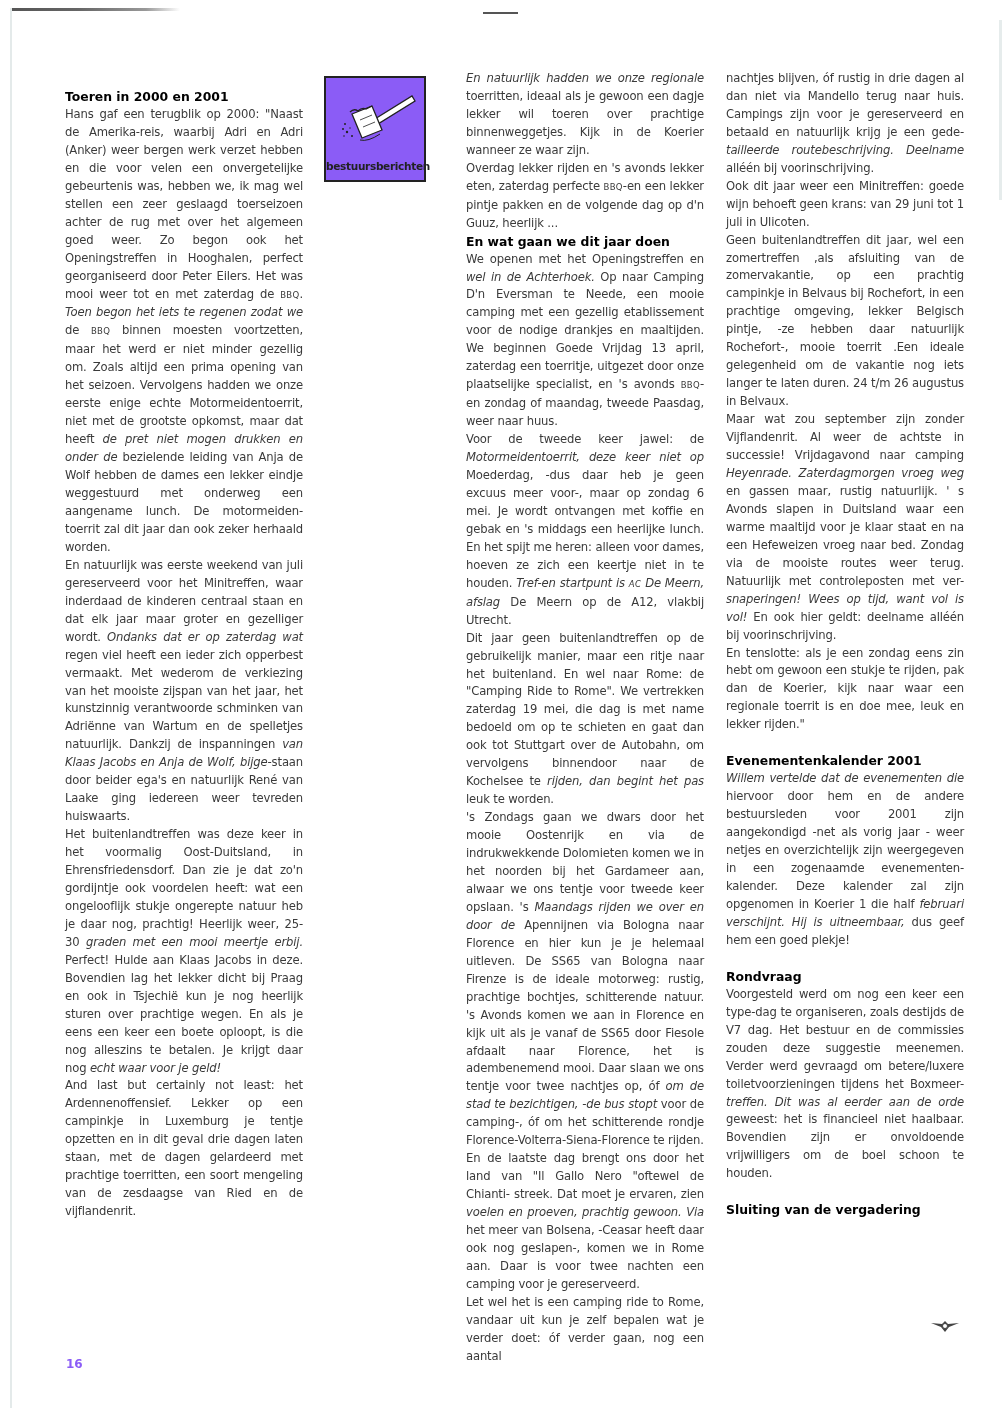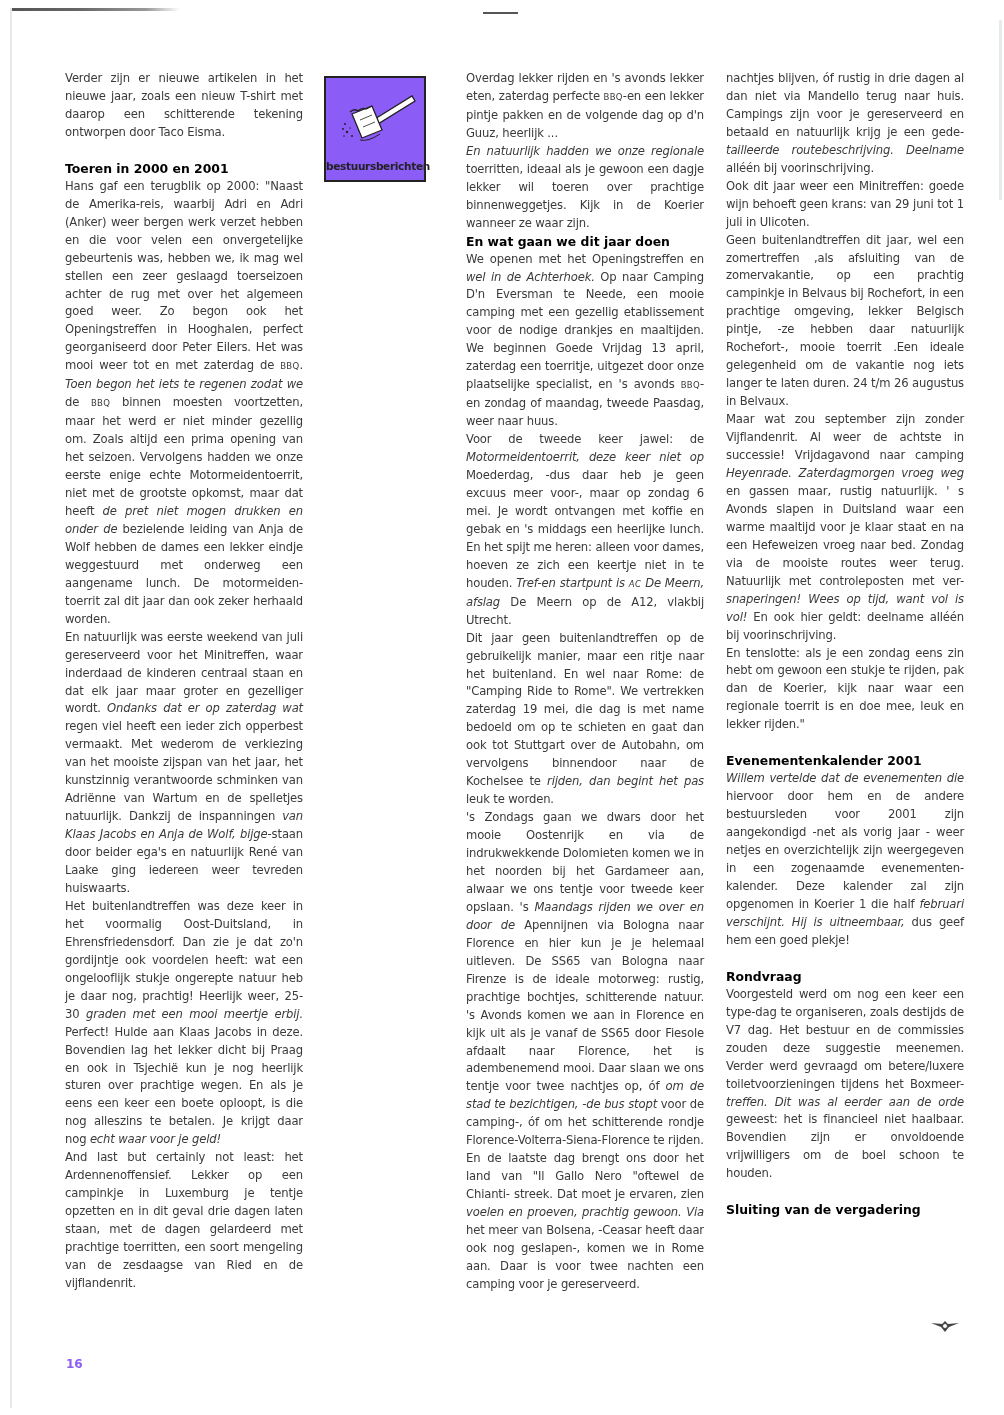--- a/index.html
+++ b/index.html
@@ -33,21 +33,20 @@
 </style>
 </head>
 <body>
 
 <div class="scan-edge-top"></div>
 <div class="scan-edge-left"></div>
 <div class="scan-edge-right"></div>
 <div class="top-mark2"></div>
 
 <div class="col col1">
-  <p>Verder zijn er nieuwe artikelen in het nieuwe jaar, zoals een nieuw T-shirt met daarop een schitterende tekening ontworpen door Taco Eisma.</p>
   <div class="gap"></div>
   <h2>Toeren in 2000 en 2001</h2>
   <p><span>Hans gaf een terugblik op 2000: "Naast de Amerika-reis, waarbij Adri en Adri (Anker) weer bergen werk verzet hebben en die voor velen een onvergetelijke gebeurtenis was, hebben we, ik mag wel stellen een zeer geslaagd toerseizoen achter de rug met over het algemeen goed weer. Zo begon ook het Openingstreffen in Hooghalen, perfect georganiseerd door Peter Eilers. Het was mooi weer tot en met zaterdag de </span><span class="sc">BBQ</span><span>. </span><span class="it">Toen begon het iets te regenen zodat we</span><span> de </span><span class="sc">BBQ</span><span> binnen moesten voortzetten, maar het werd er niet minder gezellig om. Zoals altijd een prima opening van het seizoen. Vervolgens hadden we onze eerste enige echte Motormeidentoerrit, niet met de grootste opkomst, maar dat heeft </span><span class="it">de pret niet mogen drukken en onder de</span><span> bezielende leiding van Anja de Wolf hebben de dames een lekker eindje weggestuurd met onderweg een aangename lunch. De motormeiden-toerrit zal dit jaar dan ook zeker herhaald worden.</span></p>
   <p><span>En natuurlijk was eerste weekend van juli gereserveerd voor het Minitreffen, waar inderdaad de kinderen centraal staan en dat elk jaar maar groter en gezelliger wordt. </span><span class="it">Ondanks dat er op zaterdag wat</span><span> regen viel heeft een ieder zich opperbest vermaakt. Met wederom de verkiezing van het mooiste zijspan van het jaar, het kunstzinnig verantwoorde schminken van Adriënne van Wartum en de spelletjes natuurlijk. Dankzij de inspanningen </span><span class="it">van Klaas Jacobs en Anja de Wolf, bijge-</span><span>staan door beider ega's en natuurlijk René van Laake ging iedereen weer tevreden huiswaarts.</span></p>
   <p><span>Het buitenlandtreffen was deze keer in het voormalig Oost-Duitsland, in Ehrensfriedensdorf. Dan zie je dat zo'n gordijntje ook voordelen heeft: wat een ongelooflijk stukje ongerepte natuur heb je daar nog, prachtig! Heerlijk weer, 25-30 </span><span class="it">graden met een mooi meertje erbij.</span><span> Perfect! Hulde aan Klaas Jacobs in deze. Bovendien lag het lekker dicht bij Praag en ook in Tsjechië kun je nog heerlijk sturen over prachtige wegen. En als je eens een keer een boete oploopt, is die nog alleszins te betalen. Je krijgt daar nog </span><span class="it">echt waar voor je geld!</span></p>
   <p>And last but certainly not least: het Ardennenoffensief. Lekker op een campinkje in Luxemburg je tentje opzetten en in dit geval drie dagen laten staan, met de dagen gelardeerd met prachtige toerritten, een soort mengeling van de zesdaagse van Ried en de vijflandenrit.</p>
 </div>
 
 <div class="logo-box">
   <svg width="88" height="70" viewBox="0 0 88 70">
@@ -64,28 +63,29 @@
         <circle cx="15" cy="48" r="1.2"></circle>
       <circle cx="20" cy="52" r="1"></circle>
         <circle cx="12" cy="52" r="0.8"></circle>
         <circle cx="18" cy="44" r="0.7"></circle>
     </g>
   </svg>
   <div class="logo-caption">bestuursberichten</div>
 </div>
 
 <div class="col col2">
+  <p><span class="it">En natuurlijk hadden we onze regionale</span><span> toerritten, ideaal als je gewoon een dagje lekker wil toeren over prachtige binnenweggetjes. Kijk in de Koerier wanneer ze waar zijn.</span></p>
   <p><span>Overdag lekker rijden en 's avonds lekker eten, zaterdag perfecte </span><span class="sc">BBQ</span><span>-en een lekker pintje pakken en de volgende dag op d'n Guuz, heerlijk ...</span></p>
-  <p><span class="it">En natuurlijk hadden we onze regionale</span><span> toerritten, ideaal als je gewoon een dagje lekker wil toeren over prachtige binnenweggetjes. Kijk in de Koerier wanneer ze waar zijn.</span></p>
   <h2>En wat gaan we dit jaar doen</h2>
   <p><span>We openen met het Openingstreffen en </span><span class="it">wel in de Achterhoek.</span><span> Op naar Camping D'n Eversman te Neede, een mooie camping met een gezellig etablissement voor de nodige drankjes en maaltijden. We beginnen Goede Vrijdag 13 april, zaterdag een toerritje, uitgezet door onze plaatselijke specialist, en 's avonds </span><span class="sc">BBQ</span><span>-en zondag of maandag, tweede Paasdag, weer naar huus.</span></p>
   <p><span>Voor de tweede keer jawel: de </span><span class="it">Motormeidentoerrit, deze keer niet op</span><span> Moederdag, -dus daar heb je geen excuus meer voor-, maar op zondag 6 mei. Je wordt ontvangen met koffie en gebak en 's middags een heerlijke lunch. En het spijt me heren: alleen voor dames, hoeven ze zich een keertje niet in te houden. </span><span class="it">Tref-en startpunt is </span><span class="sc it">AC</span><span class="it"> De Meern, afslag</span><span> De Meern op de A12, vlakbij Utrecht.</span></p>
   <p><span>Dit jaar geen buitenlandtreffen op de gebruikelijk manier, maar een ritje naar het buitenland. En wel naar Rome: de "Camping Ride to Rome". We vertrekken zaterdag 19 mei, die dag is met name bedoeld om op te schieten en gaat dan ook tot Stuttgart over de Autobahn, om vervolgens binnendoor naar de Kochelsee te </span><span class="it">rijden, dan begint het pas</span><span> leuk te worden.</span></p>
   <p><span>'s Zondags gaan we dwars door het mooie Oostenrijk en via de indrukwekkende Dolomieten komen we in het noorden bij het Gardameer aan, alwaar we ons tentje voor tweede keer opslaan. 's </span><span class="it">Maandags rijden we over en door de</span><span> Apennijnen via Bologna naar Florence en hier kun je je helemaal uitleven. De SS65 van Bologna naar Firenze is de ideale motorweg: rustig, prachtige bochtjes, schitterende natuur. 's Avonds komen we aan in Florence en kijk uit als je vanaf de SS65 door Fiesole afdaalt naar Florence, het is adembenemend mooi. Daar slaan we ons tentje voor twee nachtjes op, óf </span><span class="it">om de stad te bezichtigen, -de bus stopt</span><span> voor de camping-, óf om het schitterende rondje Florence-Volterra-Siena-Florence te rijden.</span></p>
   <p><span>En de laatste dag brengt ons door het land van "Il Gallo Nero "oftewel de Chianti- streek. Dat moet je ervaren, zien </span><span class="it">voelen en proeven, prachtig gewoon. Via</span><span> het meer van Bolsena, -Ceasar heeft daar ook nog geslapen-, komen we in Rome aan. Daar is voor twee nachten een camping voor je gereserveerd.</span></p>
+  <p>Let wel het is een camping ride to Rome, vandaar uit kun je zelf bepalen wat je verder doet: óf verder gaan, nog een aantal</p>
 </div>
 
 <div class="col col3">
   <p><span>nachtjes blijven, óf rustig in drie dagen al dan niet via Mandello terug naar huis. Campings zijn voor je gereserveerd en betaald en natuurlijk krijg je een gede-</span><span class="it">tailleerde routebeschrijving. Deelname</span><span> alléén bij voorinschrijving.</span></p>
   <p>Ook dit jaar weer een Minitreffen: goede wijn behoeft geen krans: van 29 juni tot 1 juli in Ulicoten.</p>
   <p>Geen buitenlandtreffen dit jaar, wel een zomertreffen ,als afsluiting van de zomervakantie, op een prachtig campinkje in Belvaus bij Rochefort, in een prachtige omgeving, lekker Belgisch pintje, -ze hebben daar natuurlijk Rochefort-, mooie toerrit .Een ideale gelegenheid om de vakantie nog iets langer te laten duren. 24 t/m 26 augustus in Belvaux.</p>
   <p><span>Maar wat zou september zijn zonder Vijflandenrit. Al weer de achtste in successie! Vrijdagavond naar camping </span><span class="it">Heyenrade. Zaterdagmorgen vroeg weg</span><span> en gassen maar, rustig natuurlijk. ' s Avonds slapen in Duitsland waar een warme maaltijd voor je klaar staat en na een Hefeweizen vroeg naar bed. Zondag via de mooiste routes weer terug. Natuurlijk met controleposten met ver-</span><span class="it">snaperingen! Wees op tijd, want vol is vol!</span><span> En ook hier geldt: deelname alléén bij voorinschrijving.</span></p>
   <p>En tenslotte: als je een zondag eens zin hebt om gewoon een stukje te rijden, pak dan de Koerier, kijk naar waar een regionale toerrit is en doe mee, leuk en lekker rijden."</p>
   <div class="gap"></div>
   <h2>Evenementenkalender 2001</h2>

